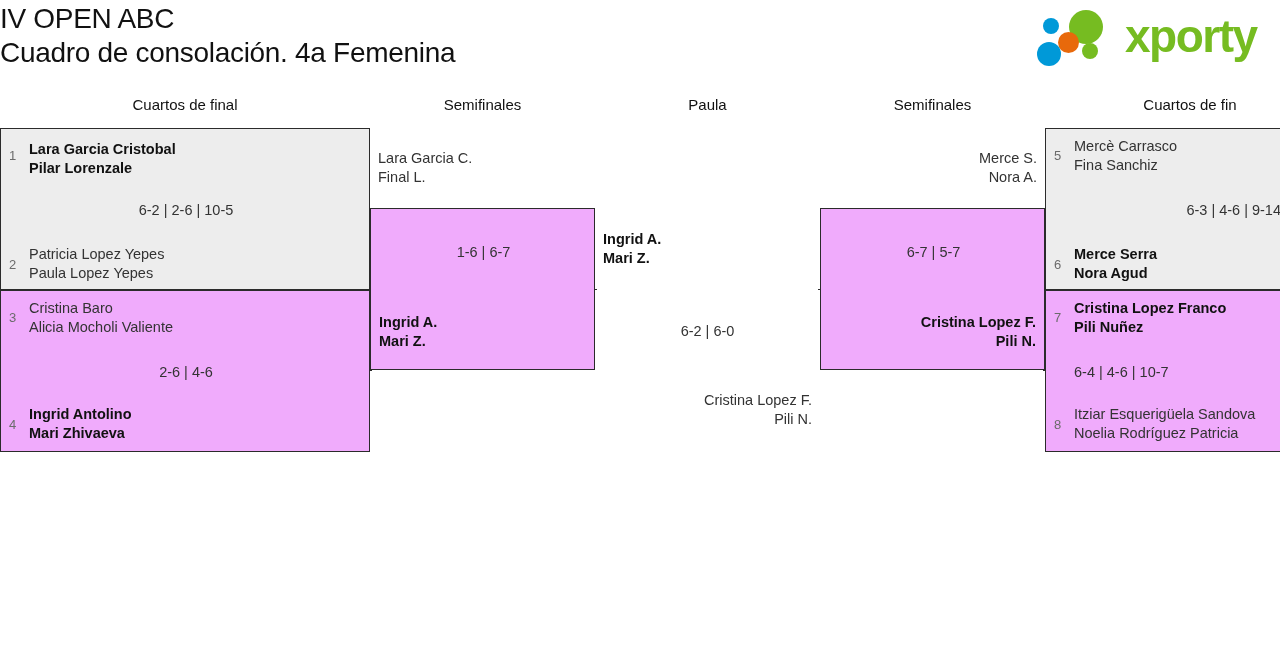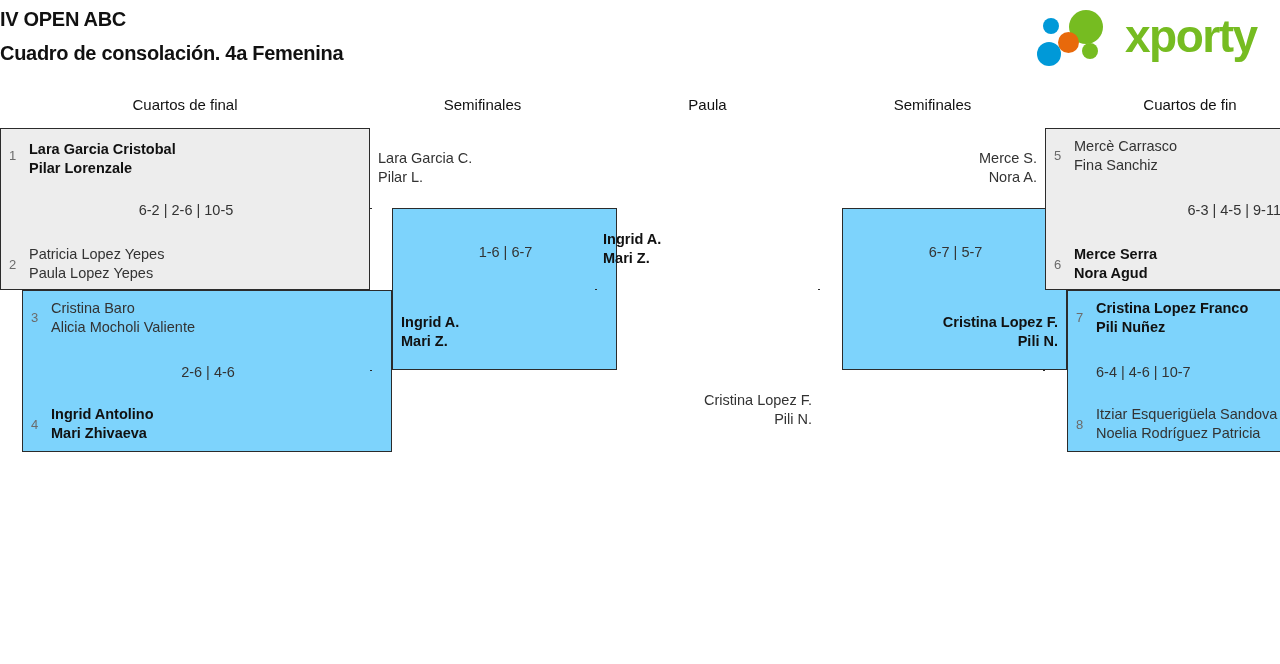--- a/index.html
+++ b/index.html
@@ -6,34 +6,34 @@
   html, body {
     width: 1280px; height: 664px;
     background: #ffffff;
     font-family: "Liberation Sans", sans-serif;
     overflow: hidden;
   }
   #root { position: relative; width: 1280px; height: 664px; }
 
   
   .title-block { position: absolute; left: 0; top: 2px; }
-  .title-line { font-size: 20px; font-weight: 700; color: #111111; line-height: 34px; letter-spacing: -0.3px; white-space: nowrap; }
+  .title-line { font-size: 28px; font-weight: 400; color: #111111; line-height: 34px; letter-spacing: -0.3px; white-space: nowrap; }
 
   
   .logo { position: absolute; right: 5px; top: 6px; width: 238px; height: 62px; }
   .logo-word { position: absolute; left: 88px; top: 4px; font-size: 46px; font-weight: 700; color: #76bc21; letter-spacing: -1.5px; line-height: 52px; }
   .dot { position: absolute; border-radius: 50%; }
 
   
   .round-head { position: absolute; top: 96px; font-size: 15px; color: #111111; text-align: center; white-space: nowrap; }
 
   
   .mbox { position: absolute; border: 1px solid #2b2b2b; }
   .mbox.shade { background: #ededed; }
-  .mbox.plain { background: #7dd3fc; margin-left: 22px; }
+  .mbox.plain { background: #f0abfc; }
   .mbox.noborder { border: none; background: transparent; }
 
   .seed { position: absolute; font-size: 13px; color: #6b6b6b; line-height: 14px; }
   .team { position: absolute; font-size: 14.5px; line-height: 19px; color: #333333; white-space: nowrap; }
   .team.win { font-weight: 700; color: #111111; }
   .team.right { text-align: center; }
   .score { position: absolute; font-size: 14.5px; color: #333333; line-height: 18px; white-space: nowrap; }
 
   
   .ln { position: absolute; background: #2b2b2b; }
@@ -79,34 +79,37 @@
     <span class="team" style="left:28px; top:8px;">Cristina Baro</span>
     <span class="team" style="left:28px; top:27px;">Alicia Mocholi Valiente</span>
     <span class="score" style="left:0px; top:72px; width:370px; text-align:center;">2-6 | 4-6</span>
     <span class="seed" style="left:8px; top:127px;">4</span>
     <span class="team win" style="left:28px; top:114px;">Ingrid Antolino</span>
     <span class="team win" style="left:28px; top:133px;">Mari Zhivaeva</span>
   </div>
 
   <div class="mbox noborder" style="left:370px; top:140px; width:225px; height:60px;">
     <span class="team" style="left:8px; top:9px;">Lara Garcia C.</span>
-    <span class="team" style="left:8px; top:28px;">Pilar L.</span>
+    <span class="team" style="left:8px; top:28px;">Final L.</span>
   </div>
 
   <div class="mbox plain" style="left:370px; top:208px; width:225px; height:162px;">
     <span class="score" style="left:0px; top:34px; width:225px; text-align:center;">1-6 | 6-7</span>
     <span class="team win" style="left:8px; top:104px;">Ingrid A.</span>
     <span class="team win" style="left:8px; top:123px;">Mari Z.</span>
   </div>
 
   <div class="mbox noborder" style="left:595px; top:222px; width:225px; height:60px;">
     <span class="team win" style="left:8px; top:8px;">Ingrid A.</span>
     <span class="team win" style="left:8px; top:27px;">Mari Z.</span>
   </div>
 
+  <div class="mbox noborder" style="left:595px; top:310px; width:225px; height:40px;">
+    <span class="score" style="left:0px; top:12px; width:225px; text-align:center;">6-2 | 6-0</span>
+  </div>
 
   <div class="mbox noborder" style="left:595px; top:382px; width:225px; height:60px;">
     <span class="team right" style="right:8px; top:9px;">Cristina Lopez F.</span>
     <span class="team right" style="right:8px; top:28px;">Pili N.</span>
   </div>
 
   <div class="mbox noborder" style="left:820px; top:140px; width:225px; height:60px;">
     <span class="team right" style="right:8px; top:9px;">Merce S.</span>
     <span class="team right" style="right:8px; top:28px;">Nora A.</span>
   </div>
@@ -114,21 +117,21 @@
   <div class="mbox plain" style="left:820px; top:208px; width:225px; height:162px;">
     <span class="score" style="left:0px; top:34px; width:225px; text-align:center;">6-7 | 5-7</span>
     <span class="team win right" style="right:8px; top:104px;">Cristina Lopez F.</span>
     <span class="team win right" style="right:8px; top:123px;">Pili N.</span>
   </div>
 
   <div class="mbox shade" style="left:1045px; top:128px; width:290px; height:162px;">
     <span class="seed" style="left:8px; top:20px;">5</span>
     <span class="team" style="left:28px; top:8px;text-align:center;">Mercè Carrasco</span>
     <span class="team" style="left:28px; top:27px;">Fina Sanchiz</span>
-    <span class="score" style="left:28px; top:72px; width:207px; text-align:right;">6-3 | 4-5 | 9-11</span>
+    <span class="score" style="left:28px; top:72px; width:207px; text-align:right;">6-3 | 4-6 | 9-14</span>
     <span class="seed" style="left:8px; top:129px;">6</span>
     <span class="team win" style="left:28px; top:116px;">Merce Serra</span>
     <span class="team win" style="left:28px; top:135px;">Nora Agud</span>
   </div>
 
   <div class="mbox plain" style="left:1045px; top:290px; width:290px; height:162px;">
     <span class="seed" style="left:8px; top:20px;">7</span>
     <span class="team win" style="left:28px; top:8px;">Cristina Lopez Franco</span>
     <span class="team win" style="left:28px; top:27px;">Pili Nuñez</span>
     <span class="score" style="left:28px; top:72px; width:207px; ">6-4 | 4-6 | 10-7</span>

